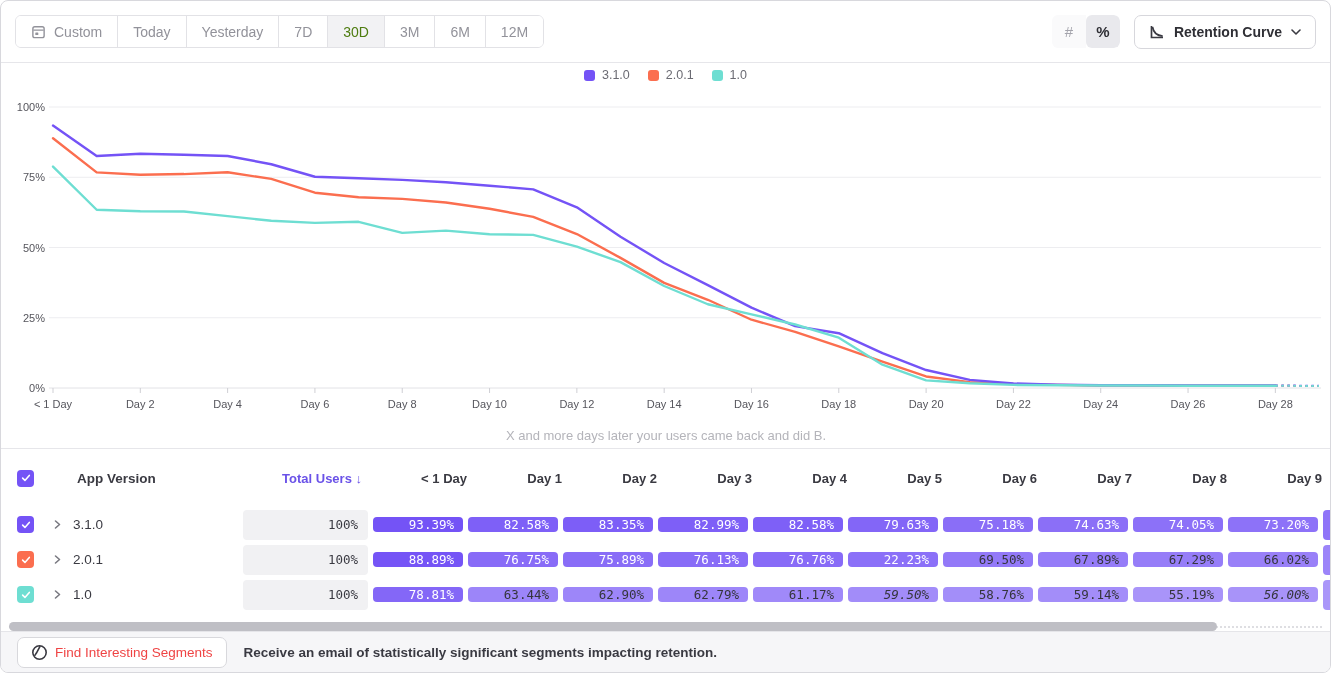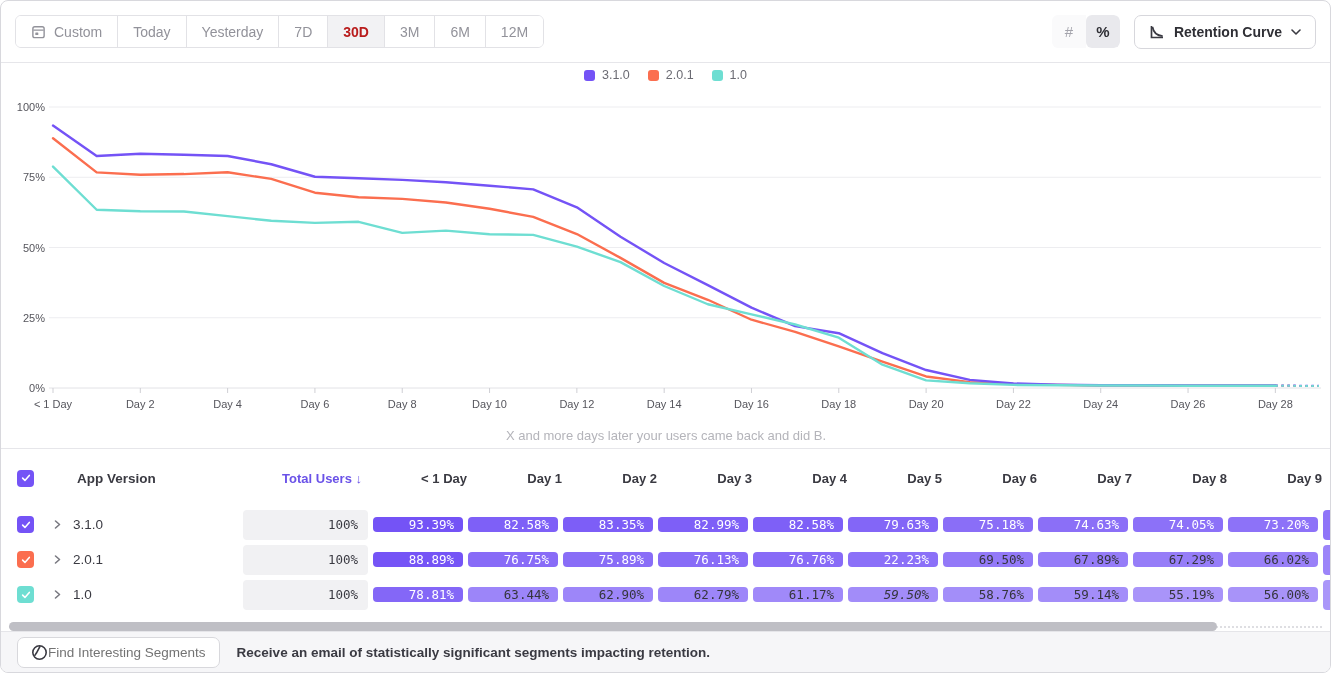--- a/index.html
+++ b/index.html
@@ -4,21 +4,21 @@
 <style>
   * { margin:0; padding:0; box-sizing:border-box; }
   html,body { background:#fff; width:1331px; height:680px; font-family:"Liberation Sans", sans-serif; }
   .frame { position:absolute; left:0; top:0; width:1331px; height:673px; border:1px solid #d8d8dd; border-radius:8px; background:#fff; overflow:hidden; display:flex; flex-direction:column; }
 
   
   .toolbar { height:62px; flex:0 0 62px; border-bottom:1px solid #e6e6ea; display:flex; align-items:center; justify-content:space-between; padding:0 14px; }
   .seg-group { display:flex; border:1px solid #e2e2e6; border-radius:6px; overflow:hidden; height:33px; }
   .seg { display:flex; align-items:center; gap:8px; padding:0 15px; background:#fff; border:none; border-right:1px solid #e2e2e6; color:#92929a; font-size:14px; font-family:inherit; cursor:pointer; white-space:nowrap; }
   .seg:last-child { border-right:none; }
-  .seg.active { background:#f2f2f4; color:#b91c1c; font-weight:bold; }
+  .seg.active { background:#f2f2f4; color:#4d7c0f; font-weight:normal; }
   .toolbar-right { display:flex; align-items:center; gap:14px; }
   .fmt-toggle { display:flex; border-radius:6px; overflow:hidden; height:33px; }
   .fmt-btn { width:34px; border:none; font-size:15px; font-family:inherit; background:#fafafb; color:#a4a4ac; cursor:pointer; }
   .fmt-btn.active { background:#e9e9ed; color:#2f2f35; font-weight:bold; border-radius:6px; }
   .dropdown { display:flex; align-items:center; gap:9px; height:34px; padding:0 14px; background:#fff; border:1px solid #d7d7dc; border-radius:7px; font-size:14px; font-weight:bold; color:#2f2f35; font-family:inherit; cursor:pointer; }
 
   
   .chart-section { position:relative; height:385px; flex:0 0 385px; }
   .legend { position:absolute; top:5px; left:0; right:0; display:flex; justify-content:center; gap:18px; }
   .legend-item { display:flex; align-items:center; gap:7px; cursor:pointer; }
@@ -47,21 +47,21 @@
   .day-cell.dark { color:#35353c; }
   .partial-cell { width:7px; margin-left:5px; height:30px; border-radius:4px 0 0 4px; flex:0 0 7px; }
 
   
   .scroll-track { position:relative; height:9px; margin:10px 8px 0 8px; }
   .scroll-track::before { content:""; position:absolute; left:0; right:0; top:4px; border-top:2px dotted #dedee2; }
   .scroll-thumb { position:absolute; left:0; top:0; width:1208px; height:9px; background:#bfbfc5; border-radius:5px; cursor:pointer; }
 
   
   .footer { margin-top:auto; height:41px; flex:0 0 41px; background:#f6f6f8; border-top:1px solid #e5e5e9; display:flex; align-items:center; gap:17px; padding:0 16px; }
-  .segments-btn { display:flex; align-items:center; gap:0; height:31px; padding:0 13px; background:#fff; border:1px solid #d8d8dc; border-radius:7px; font-size:13.5px; color:#737373; font-family:inherit; cursor:pointer; }
+  .segments-btn { display:flex; align-items:center; gap:7px; height:31px; padding:0 13px; background:#fff; border:1px solid #d8d8dc; border-radius:7px; font-size:13.5px; color:#ef4444; font-family:inherit; cursor:pointer; }
   .footer-msg { font-size:13.5px; font-weight:bold; color:#3a3a42; }
 </style>
 </head>
 <body>
 
 <div class="frame">
 
   <div class="toolbar">
     <div class="seg-group" id="dateRanges">
         <button class="seg">
@@ -280,21 +280,21 @@
           <div class="total-cell">100%</div>
           <div class="day-cell light" style="background: rgba(116, 83, 246, 0.882);">78.81%</div>
           <div class="day-cell dark" style="background: rgba(116, 83, 246, 0.71);">63.44%</div>
           <div class="day-cell dark" style="background: rgba(116, 83, 246, 0.706);">62.90%</div>
           <div class="day-cell dark" style="background: rgba(116, 83, 246, 0.7);">62.79%</div>
           <div class="day-cell dark" style="background: rgba(116, 83, 246, 0.686);">61.17%</div>
           <div class="day-cell dark" style="background: rgba(116, 83, 246, 0.667); font-style: italic;">59.50%</div>
           <div class="day-cell dark" style="background: rgba(116, 83, 246, 0.66);">58.76%</div>
           <div class="day-cell dark" style="background: rgba(116, 83, 246, 0.663);">59.14%</div>
           <div class="day-cell dark" style="background: rgba(116, 83, 246, 0.62);">55.19%</div>
-          <div class="day-cell dark" style="background: rgba(116, 83, 246, 0.627);">56.00%</div>
+          <div class="day-cell dark" style="background: rgba(116, 83, 246, 0.627); font-style: italic;">56.00%</div>
           <div class="partial-cell" style="background: rgba(116, 83, 246, 0.61);"></div>
         </div>
       </div>
   </div>
 
   <div class="scroll-track">
     <div class="scroll-thumb"></div>
   </div>
 
   <div class="footer">

